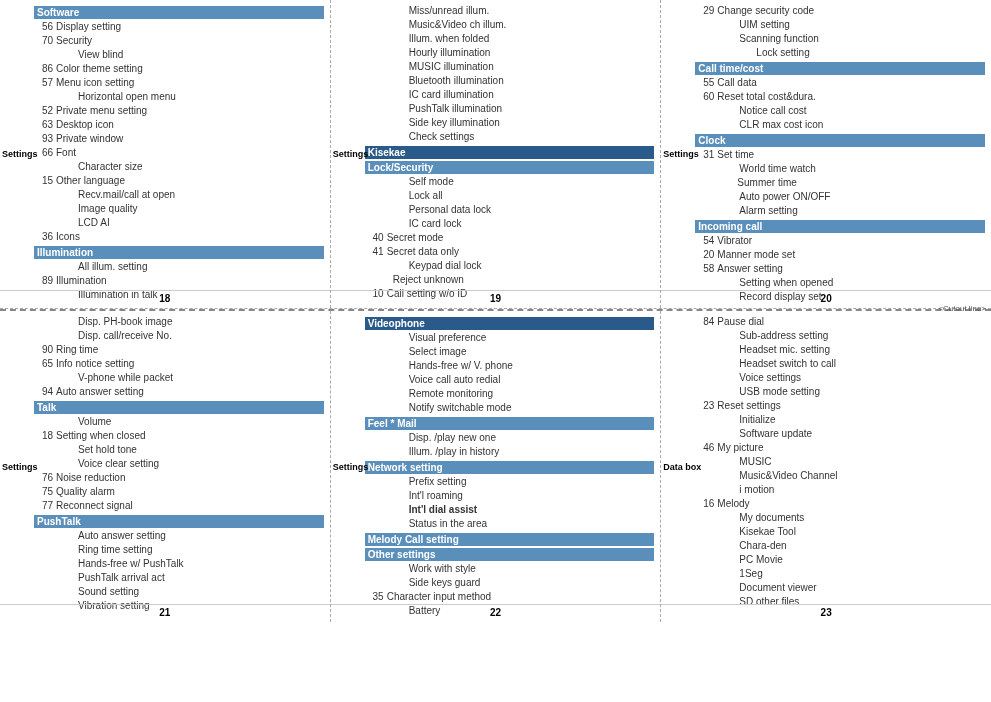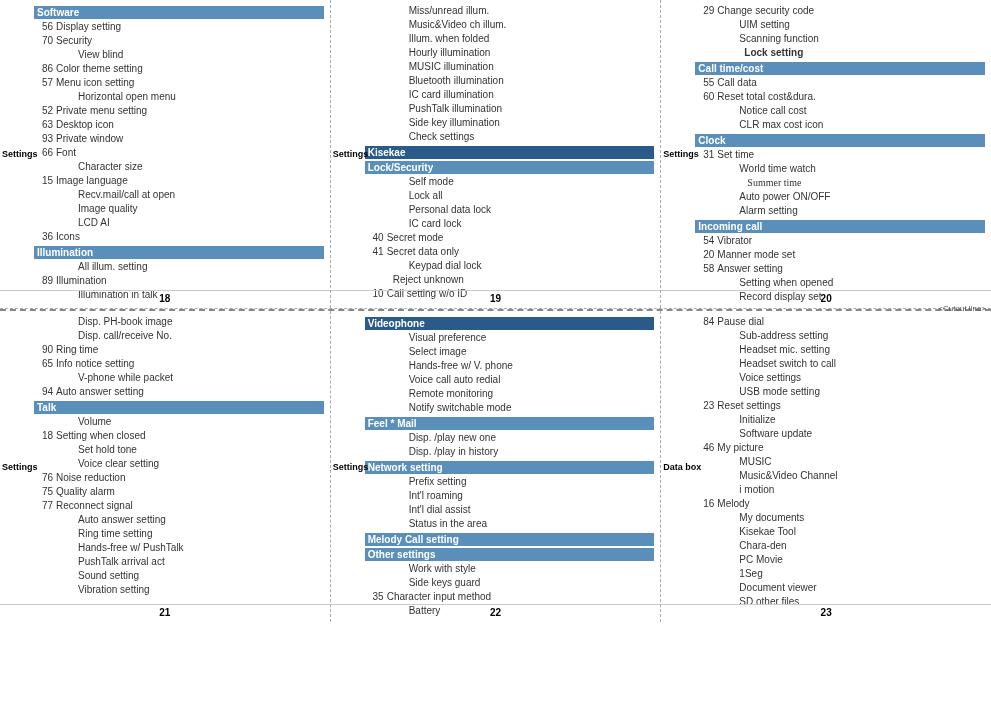--- a/index.html
+++ b/index.html
@@ -131,21 +131,21 @@
           <div class="entry">
               <span class="entry-num">66</span>
               <span class="entry-text">Font</span>
             </div>
           <div class="entry">
               <span class="entry-num"></span>
               <span class="entry-text" style="margin-left:22px;">Character size</span>
             </div>
           <div class="entry">
               <span class="entry-num">15</span>
-              <span class="entry-text">Image language</span>
+              <span class="entry-text">Other language</span>
             </div>
           <div class="entry">
               <span class="entry-num"></span>
               <span class="entry-text" style="margin-left:22px;">Recv.mail/call at open</span>
             </div>
           <div class="entry">
               <span class="entry-num"></span>
               <span class="entry-text" style="margin-left:22px;">Image quality</span>
             </div>
           <div class="entry">
@@ -277,21 +277,21 @@
           <div class="entry">
               <span class="entry-num"></span>
               <span class="entry-text" style="margin-left:22px;">UIM setting</span>
             </div>
           <div class="entry">
               <span class="entry-num"></span>
               <span class="entry-text" style="margin-left:22px;">Scanning function</span>
             </div>
           <div class="entry">
               <span class="entry-num"></span>
-              <span class="entry-text" style="margin-left:27px;font-weight:bold;">Lock setting</span>
+              <span class="entry-text" style="margin-left:39px;">Lock setting</span>
             </div>
         </div>
         <div class="section-header">Call time/cost</div>
         <div>
           <div class="entry">
               <span class="entry-num">55</span>
               <span class="entry-text">Call data</span>
             </div>
           <div class="entry">
               <span class="entry-num">60</span>
@@ -311,21 +311,21 @@
           <div class="entry">
               <span class="entry-num">31</span>
               <span class="entry-text">Set time</span>
             </div>
           <div class="entry">
               <span class="entry-num"></span>
               <span class="entry-text" style="margin-left:22px;">World time watch</span>
             </div>
           <div class="entry">
               <span class="entry-num"></span>
-              <span class="entry-text" style="margin-left:30px;font-family:Liberation Serif, serif;">Summer time</span>
+              <span class="entry-text" style="margin-left:20px;">Summer time</span>
             </div>
           <div class="entry">
               <span class="entry-num"></span>
               <span class="entry-text" style="margin-left:22px;">Auto power ON/OFF</span>
             </div>
           <div class="entry">
               <span class="entry-num"></span>
               <span class="entry-text" style="margin-left:22px;">Alarm setting</span>
             </div>
         </div>
@@ -417,20 +417,21 @@
             </div>
           <div class="entry">
               <span class="entry-num">75</span>
               <span class="entry-text">Quality alarm</span>
             </div>
           <div class="entry">
               <span class="entry-num">77</span>
               <span class="entry-text">Reconnect signal</span>
             </div>
         </div>
+        <div class="section-header">PushTalk</div>
         <div>
           <div class="entry">
               <span class="entry-num"></span>
               <span class="entry-text" style="margin-left:22px;">Auto answer setting</span>
             </div>
           <div class="entry">
               <span class="entry-num"></span>
               <span class="entry-text" style="margin-left:22px;">Ring time setting</span>
             </div>
           <div class="entry">
@@ -485,36 +486,36 @@
             </div>
         </div>
         <div class="section-header">Feel * Mail</div>
         <div>
           <div class="entry">
               <span class="entry-num"></span>
               <span class="entry-text" style="margin-left:22px;">Disp. /play new one</span>
             </div>
           <div class="entry">
               <span class="entry-num"></span>
-              <span class="entry-text" style="margin-left:22px;">Disp. /play in history</span>
+              <span class="entry-text" style="margin-left:22px;">Illum. /play in history</span>
             </div>
         </div>
         <div class="section-header">Network setting</div>
         <div>
           <div class="entry">
               <span class="entry-num"></span>
               <span class="entry-text" style="margin-left:22px;text-align:right;">Prefix setting</span>
             </div>
           <div class="entry">
               <span class="entry-num"></span>
               <span class="entry-text" style="margin-left:22px;">Int'l roaming</span>
             </div>
           <div class="entry">
               <span class="entry-num"></span>
-              <span class="entry-text" style="margin-left:22px;">Int'l dial assist</span>
+              <span class="entry-text" style="margin-left:22px;font-weight:bold;">Int'l dial assist</span>
             </div>
           <div class="entry">
               <span class="entry-num"></span>
               <span class="entry-text" style="margin-left:22px;">Status in the area</span>
             </div>
         </div>
         <div class="section-header">Melody Call setting</div>
         <div class="section-header">Other settings</div>
         <div>
           <div class="entry">

